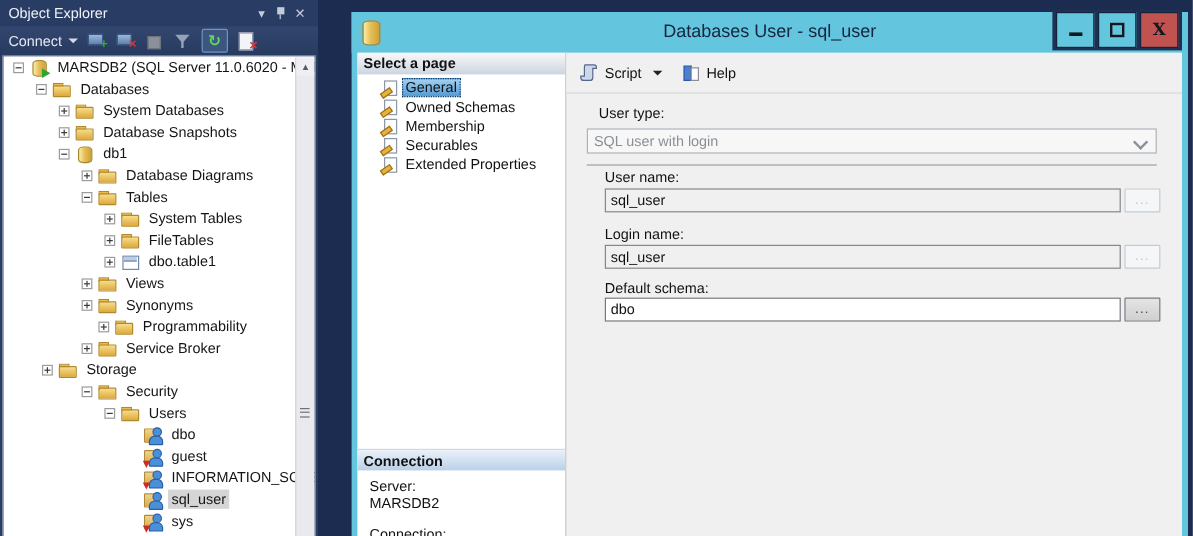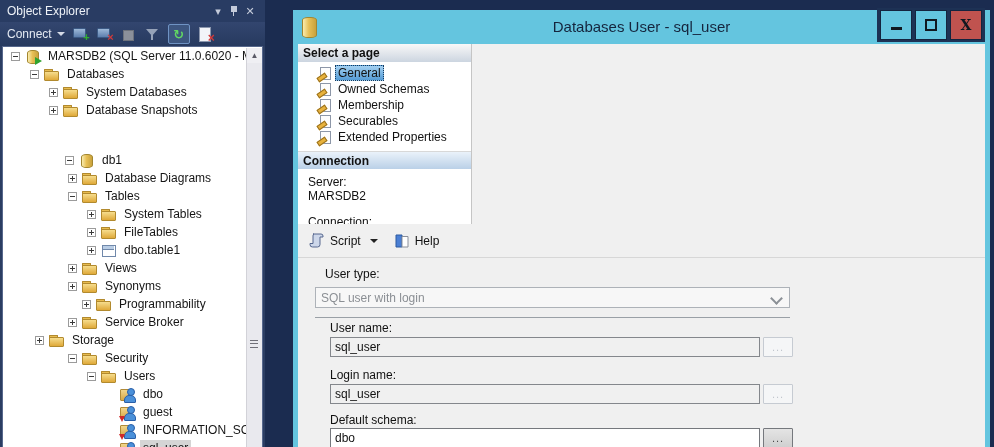--- a/index.html
+++ b/index.html
@@ -77,21 +77,21 @@
   .dlg-icon{position:absolute;left:9px;top:7px;width:13px;height:19px;
       background:linear-gradient(90deg,#f9ecae,#e7bf55 45%,#c9a23c);border:1px solid #a3862f;border-radius:6px/3px;}
   .win-btns{position:absolute;right:5px;top:0;height:30px;background:#1d3154;display:flex;align-items:stretch;gap:3px;padding:2px 3px;}
   .win-btn{width:30px;display:flex;align-items:center;justify-content:center;border:1px solid #14243f;}
   .win-btn.blue{background:#64c5df;}
   .win-btn.red{background:#c0534f;}
   .glyph-min{width:11px;height:3px;background:#101820;margin-top:6px;}
   .glyph-max{width:8px;height:8px;border:2px solid #101820;}
   .glyph-close{font-family:"DejaVu Serif",serif;font-weight:bold;font-size:14px;color:#101820;line-height:1;}
 
-  .dlg-body{position:absolute;left:5px;right:5px;top:36px;bottom:0;background:#f0f0f0;display:flex;flex-direction:column;}
+  .dlg-body{position:absolute;left:5px;right:5px;top:36px;bottom:0;background:#f0f0f0;display:flex;}
   .left-pane{width:174px;background:#fff;border-right:1px solid #c5c5c5;display:flex;flex-direction:column;box-sizing:border-box;overflow:hidden;}
   .sp-header,.conn-header{height:18px;font-size:12px;font-weight:bold;color:#111;padding:2px 5px 0 5px;box-sizing:border-box;}
   .sp-header{background:linear-gradient(#f8f8f8,#ccd5e0);}
   .conn-header{background:linear-gradient(#eaf2fa,#bad0e7);border-top:1px solid #d8d8d8;}
   .sp-list{height:86px;padding-top:3px;}
   .sp-item{height:16px;display:flex;align-items:center;padding-left:20px;font-size:12px;color:#111;}
   .sp-item .sp-label{padding:0 3px;margin-left:3px;}
   .sp-item.selected .sp-label{background:linear-gradient(#a3d0f1,#559cd6);border:1px dotted #143a5e;padding:0 2px;}
   .icon-page{position:relative;width:14px;height:14px;flex:none;}
   .icon-page::before{content:"";position:absolute;left:2px;top:1px;width:9px;height:11px;background:#fdfdfd;border:1px solid #8d97a8;}
@@ -161,21 +161,21 @@
         <div class="tree-row" style="padding-left: 46px;">
           <span class="expander plus"></span>
           <span class="tree-icon ic-folder"></span>
           <span class="tree-label">System Databases</span>
         </div>
         <div class="tree-row" style="padding-left: 46px;">
           <span class="expander plus"></span>
           <span class="tree-icon ic-folder"></span>
           <span class="tree-label">Database Snapshots</span>
         </div>
-        <div class="tree-row" style="padding-left: 62px; margin-top: 32px;">
+        <div class="tree-row" style="padding-left: 46px;">
           <span class="expander minus"></span>
           <span class="tree-icon ic-database"></span>
           <span class="tree-label">db1</span>
         </div>
         <div class="tree-row" style="padding-left: 65px;">
           <span class="expander plus"></span>
           <span class="tree-icon ic-folder"></span>
           <span class="tree-label">Database Diagrams</span>
         </div>
         <div class="tree-row" style="padding-left: 65px;">

